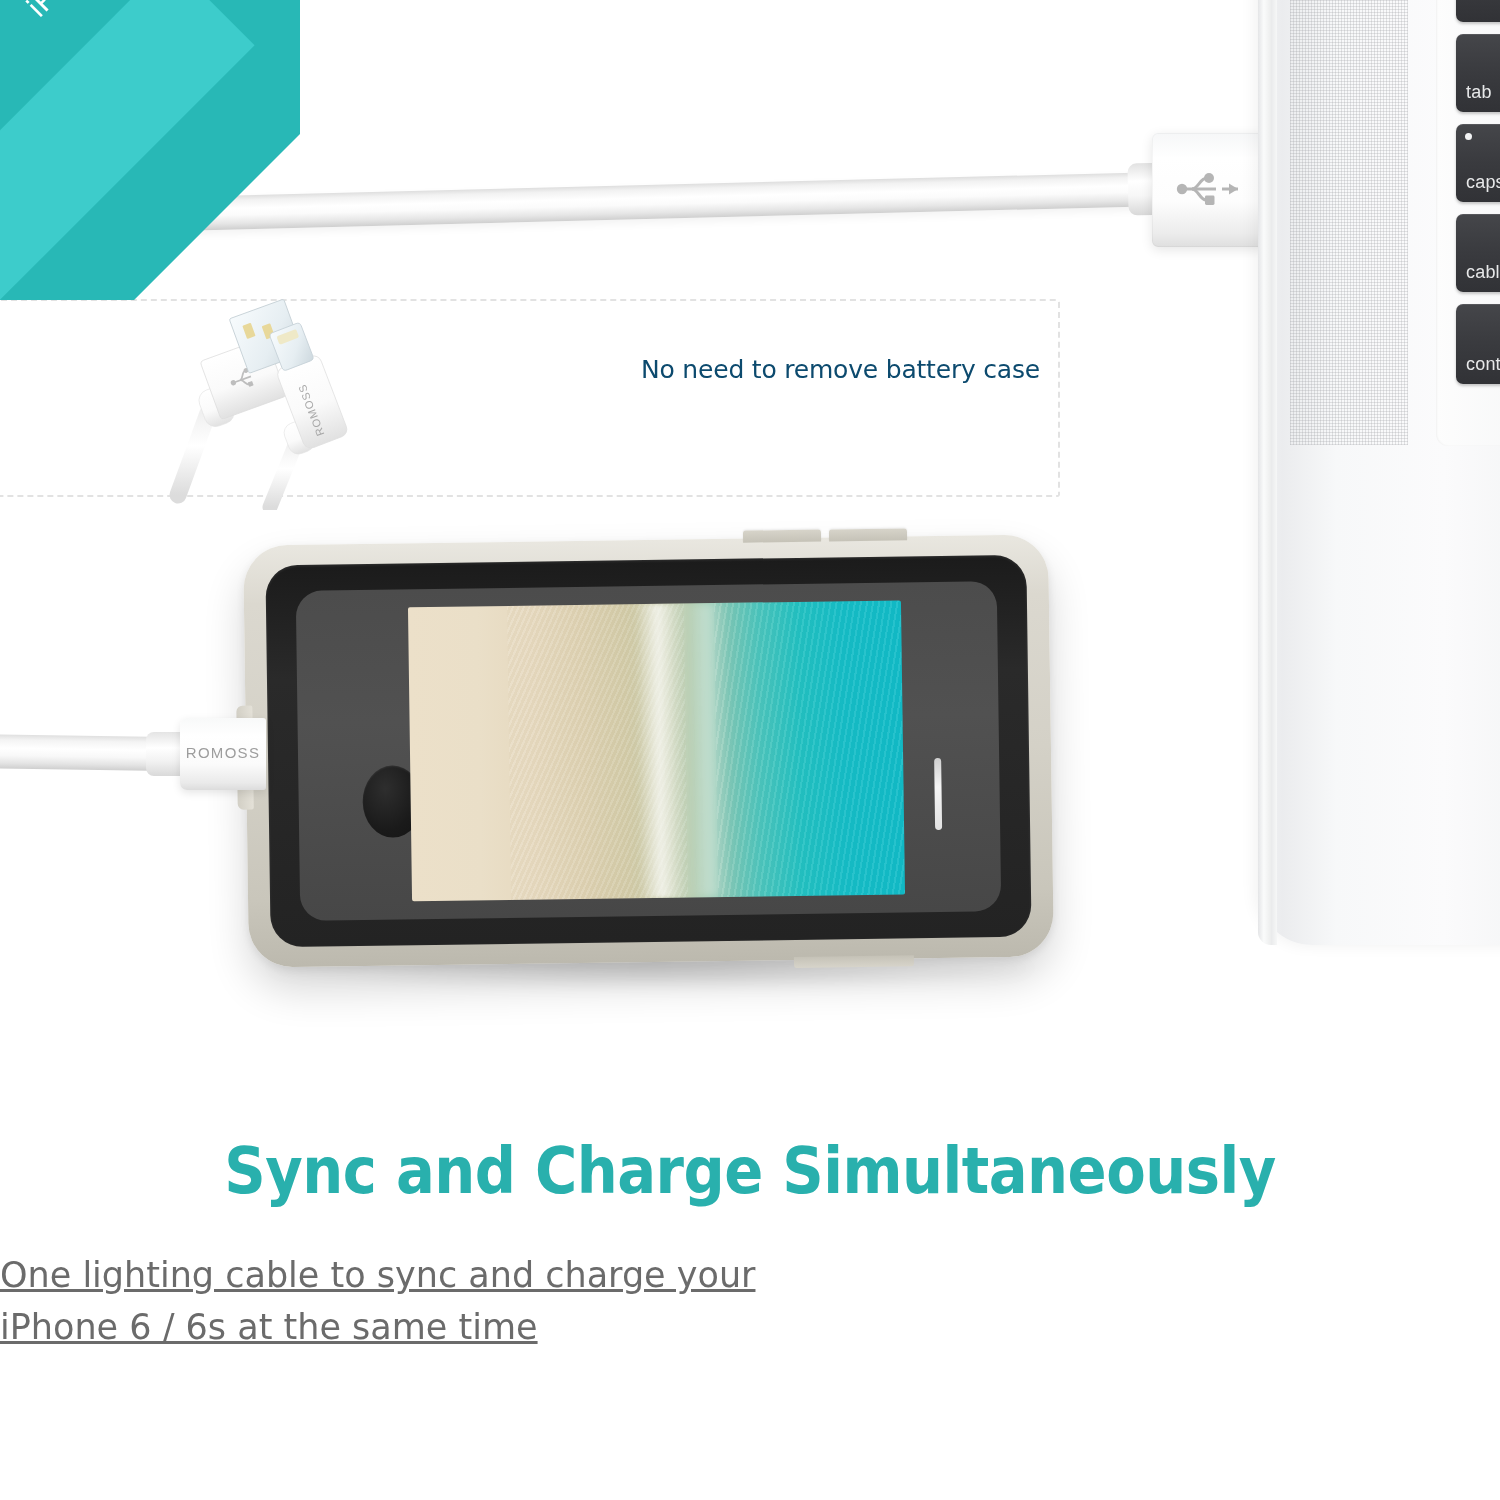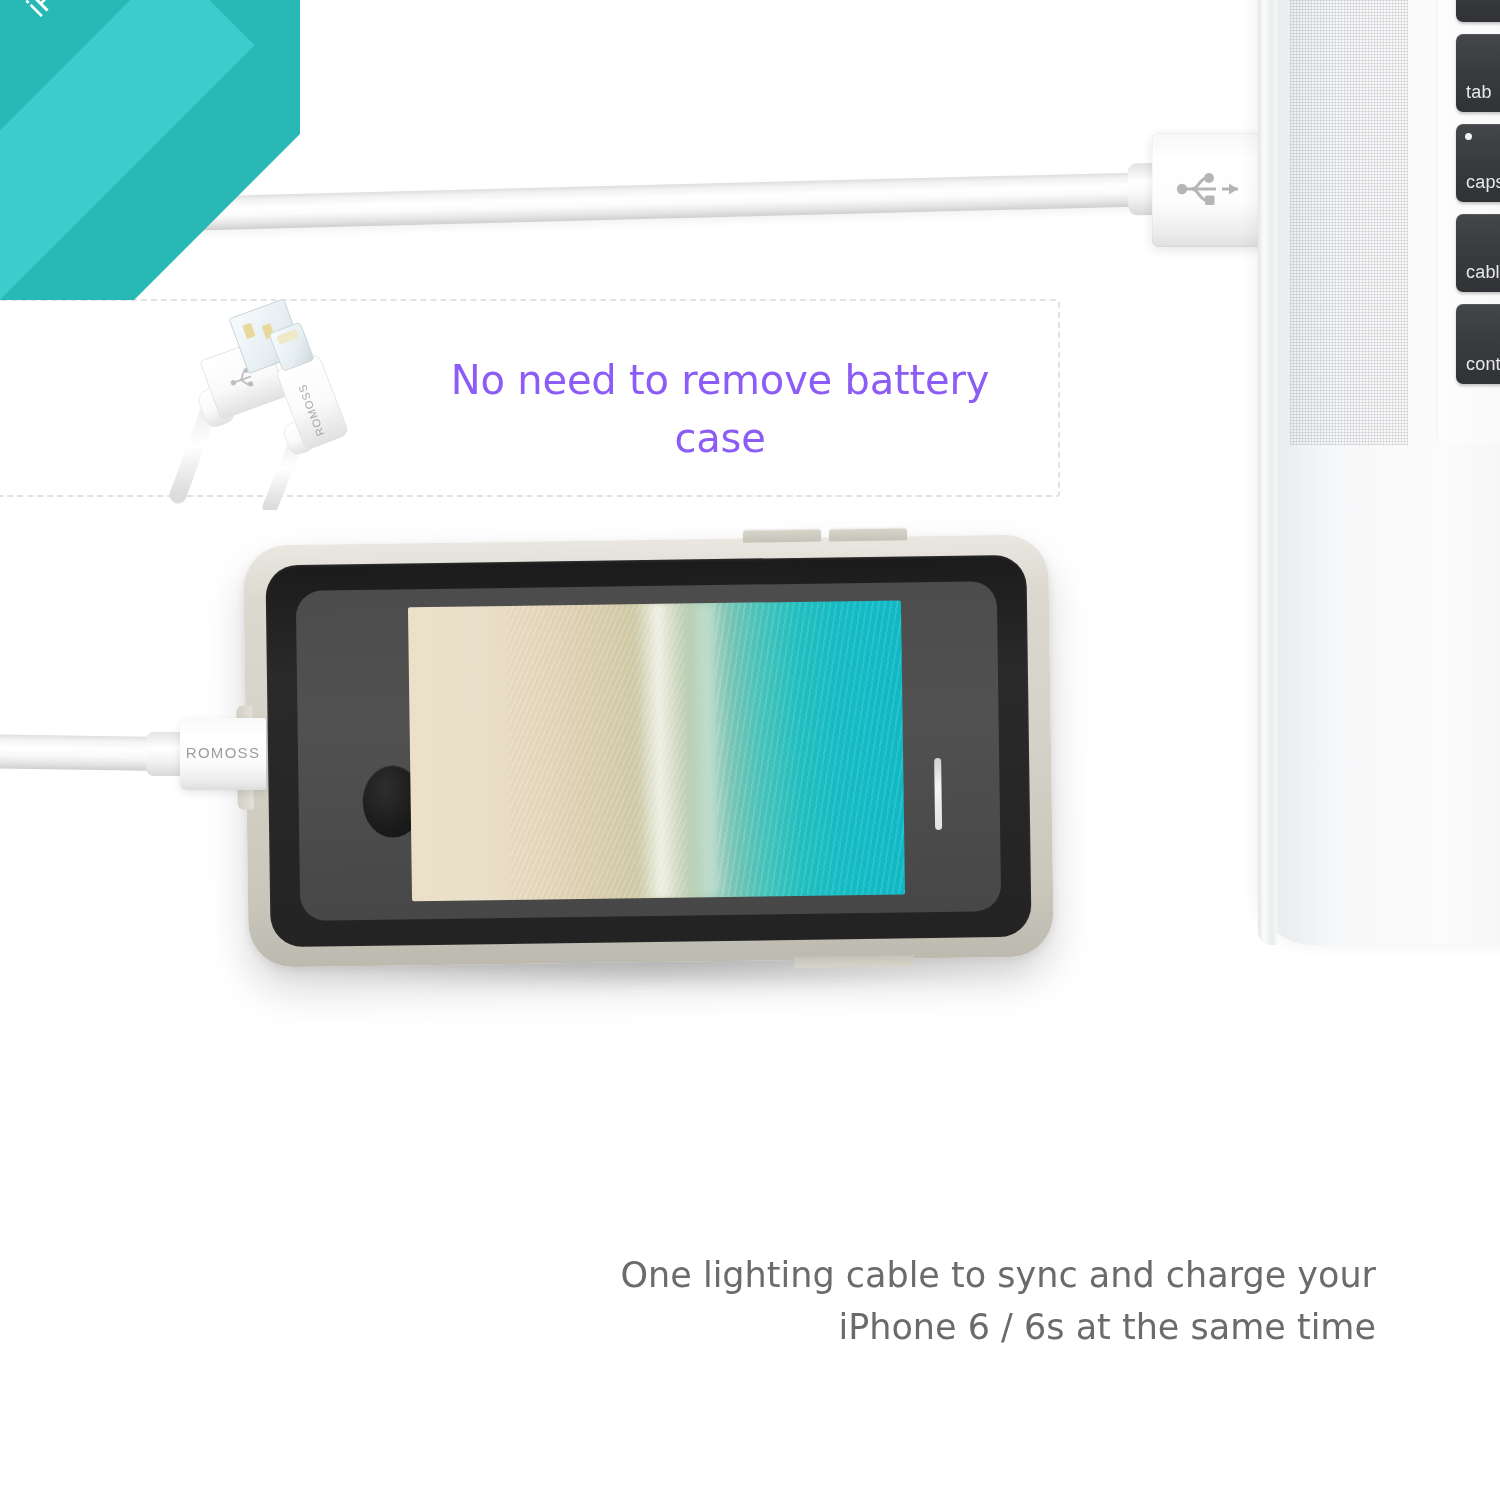--- a/index.html
+++ b/index.html
@@ -88,24 +88,24 @@
     left:-12px; top:299px;
     width:1072px; height:198px;
     border:2px dashed #e2e2e2;
     border-radius:3px;
     z-index:12;
   }
   .note-text{
     position:absolute;
     left:400px; top:352px;
     width:640px;
-    text-align:center;
-    color:#8b5cf6;
+    text-align:right;
+    color:#0c4a6e;
     font-family:"DejaVu Sans", sans-serif;
-    font-size:40px;
+    font-size:25px;
     line-height:1.44;
     z-index:14;
     letter-spacing:-0.2px;
   }
 
   
   .loose{
     position:absolute; left:100px; top:295px; width:310px; height:215px; z-index:13;
   }
 
@@ -309,26 +309,27 @@
     color:#29b0ad;
     font-family:"DejaVu Sans Condensed","DejaVu Sans", sans-serif;
     font-weight:700;
     font-size:64px;
     letter-spacing:-0.5px;
     z-index:50;
   }
   .sub{
     position:absolute;
     left:0; top:1250px; width:1376px;
-    text-align:right;
+    text-align:left;
     color:#6b6b6b;
     font-family:"DejaVu Sans", sans-serif;
     font-size:35px;
     line-height:1.48;
     z-index:50;
+    text-decoration:underline;
   }
 </style>
 </head>
 <body>
 
 <div class="stage">
 
   <div class="laptop">
     <div class="laptop-edge"></div>
     <div class="laptop-edge2"></div>
@@ -473,18 +474,19 @@
   <div class="ribbon-wrap">
     <div class="ribbon-base"></div>
     <div class="ribbon-light"></div>
     <div class="ribbon-text">
 
       <div class="ribbon-line rl2">iPhone 6 /6s</div>
 
     </div>
   </div>
 
+  <div class="headline">Sync and Charge Simultaneously</div>
   <div class="sub">
     <div>One lighting cable to sync and charge your</div>
     <div>iPhone 6 / 6s at the same time</div>
   </div>
 
 </div>
 
 </body></html>

